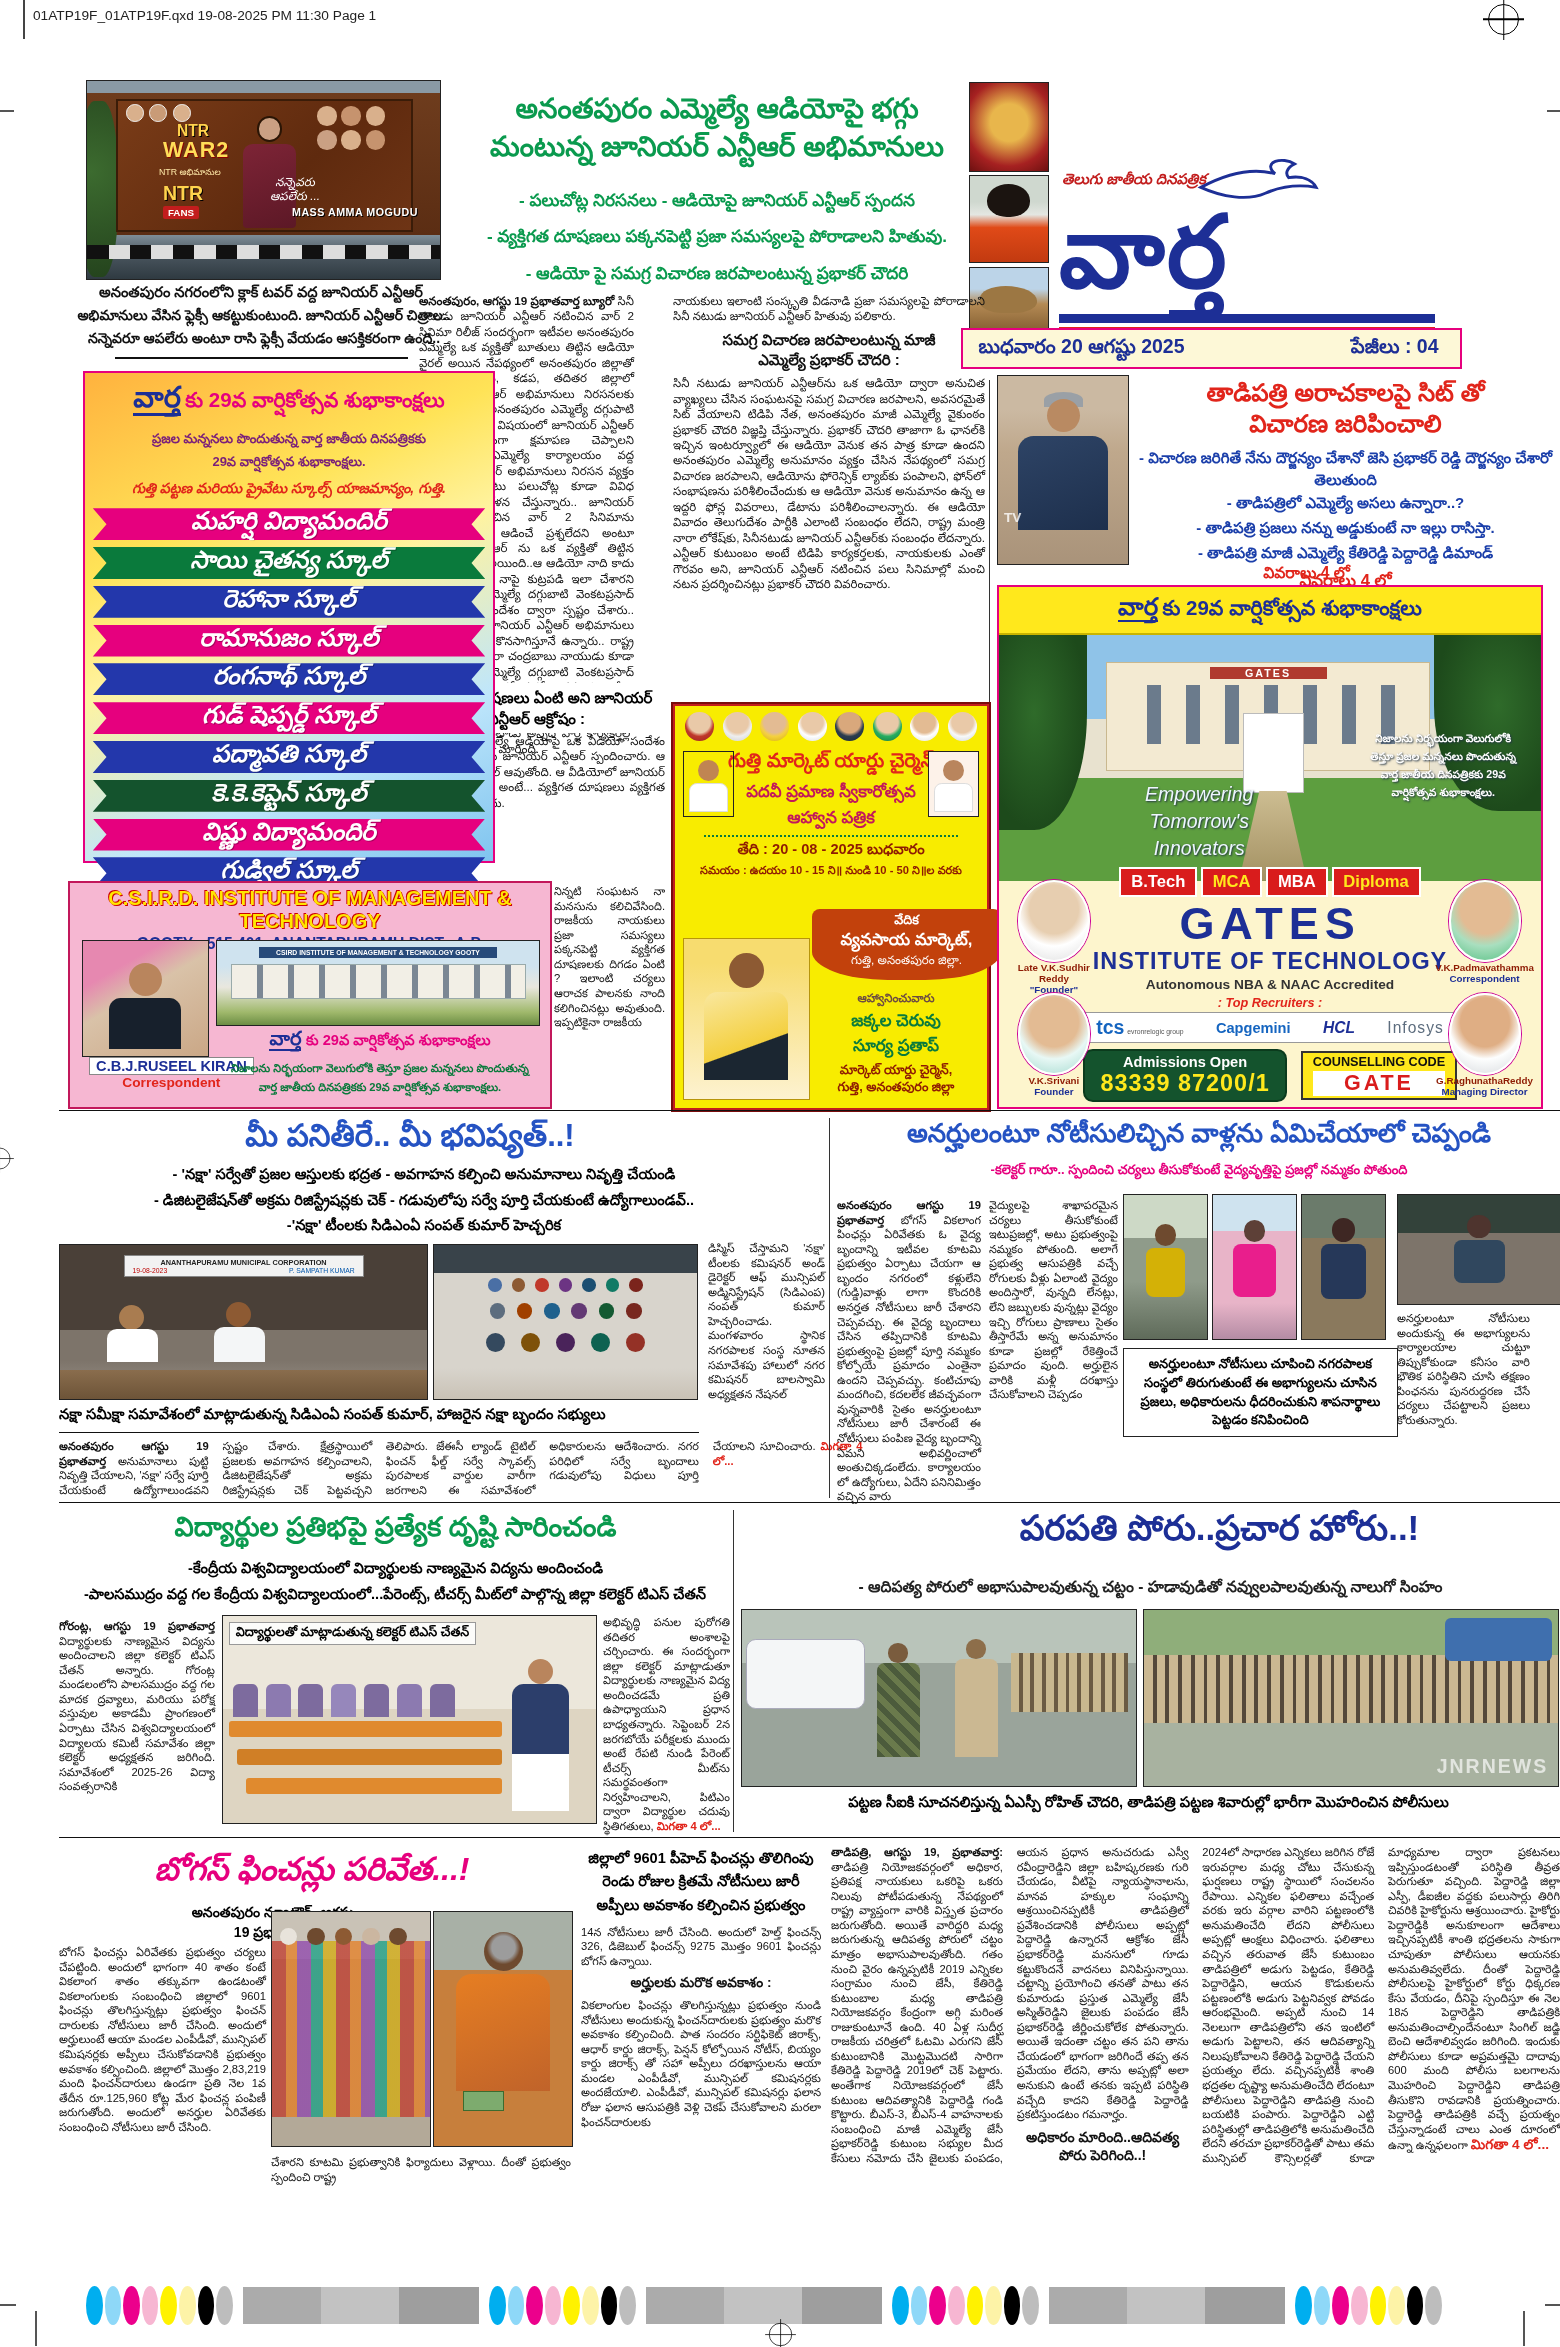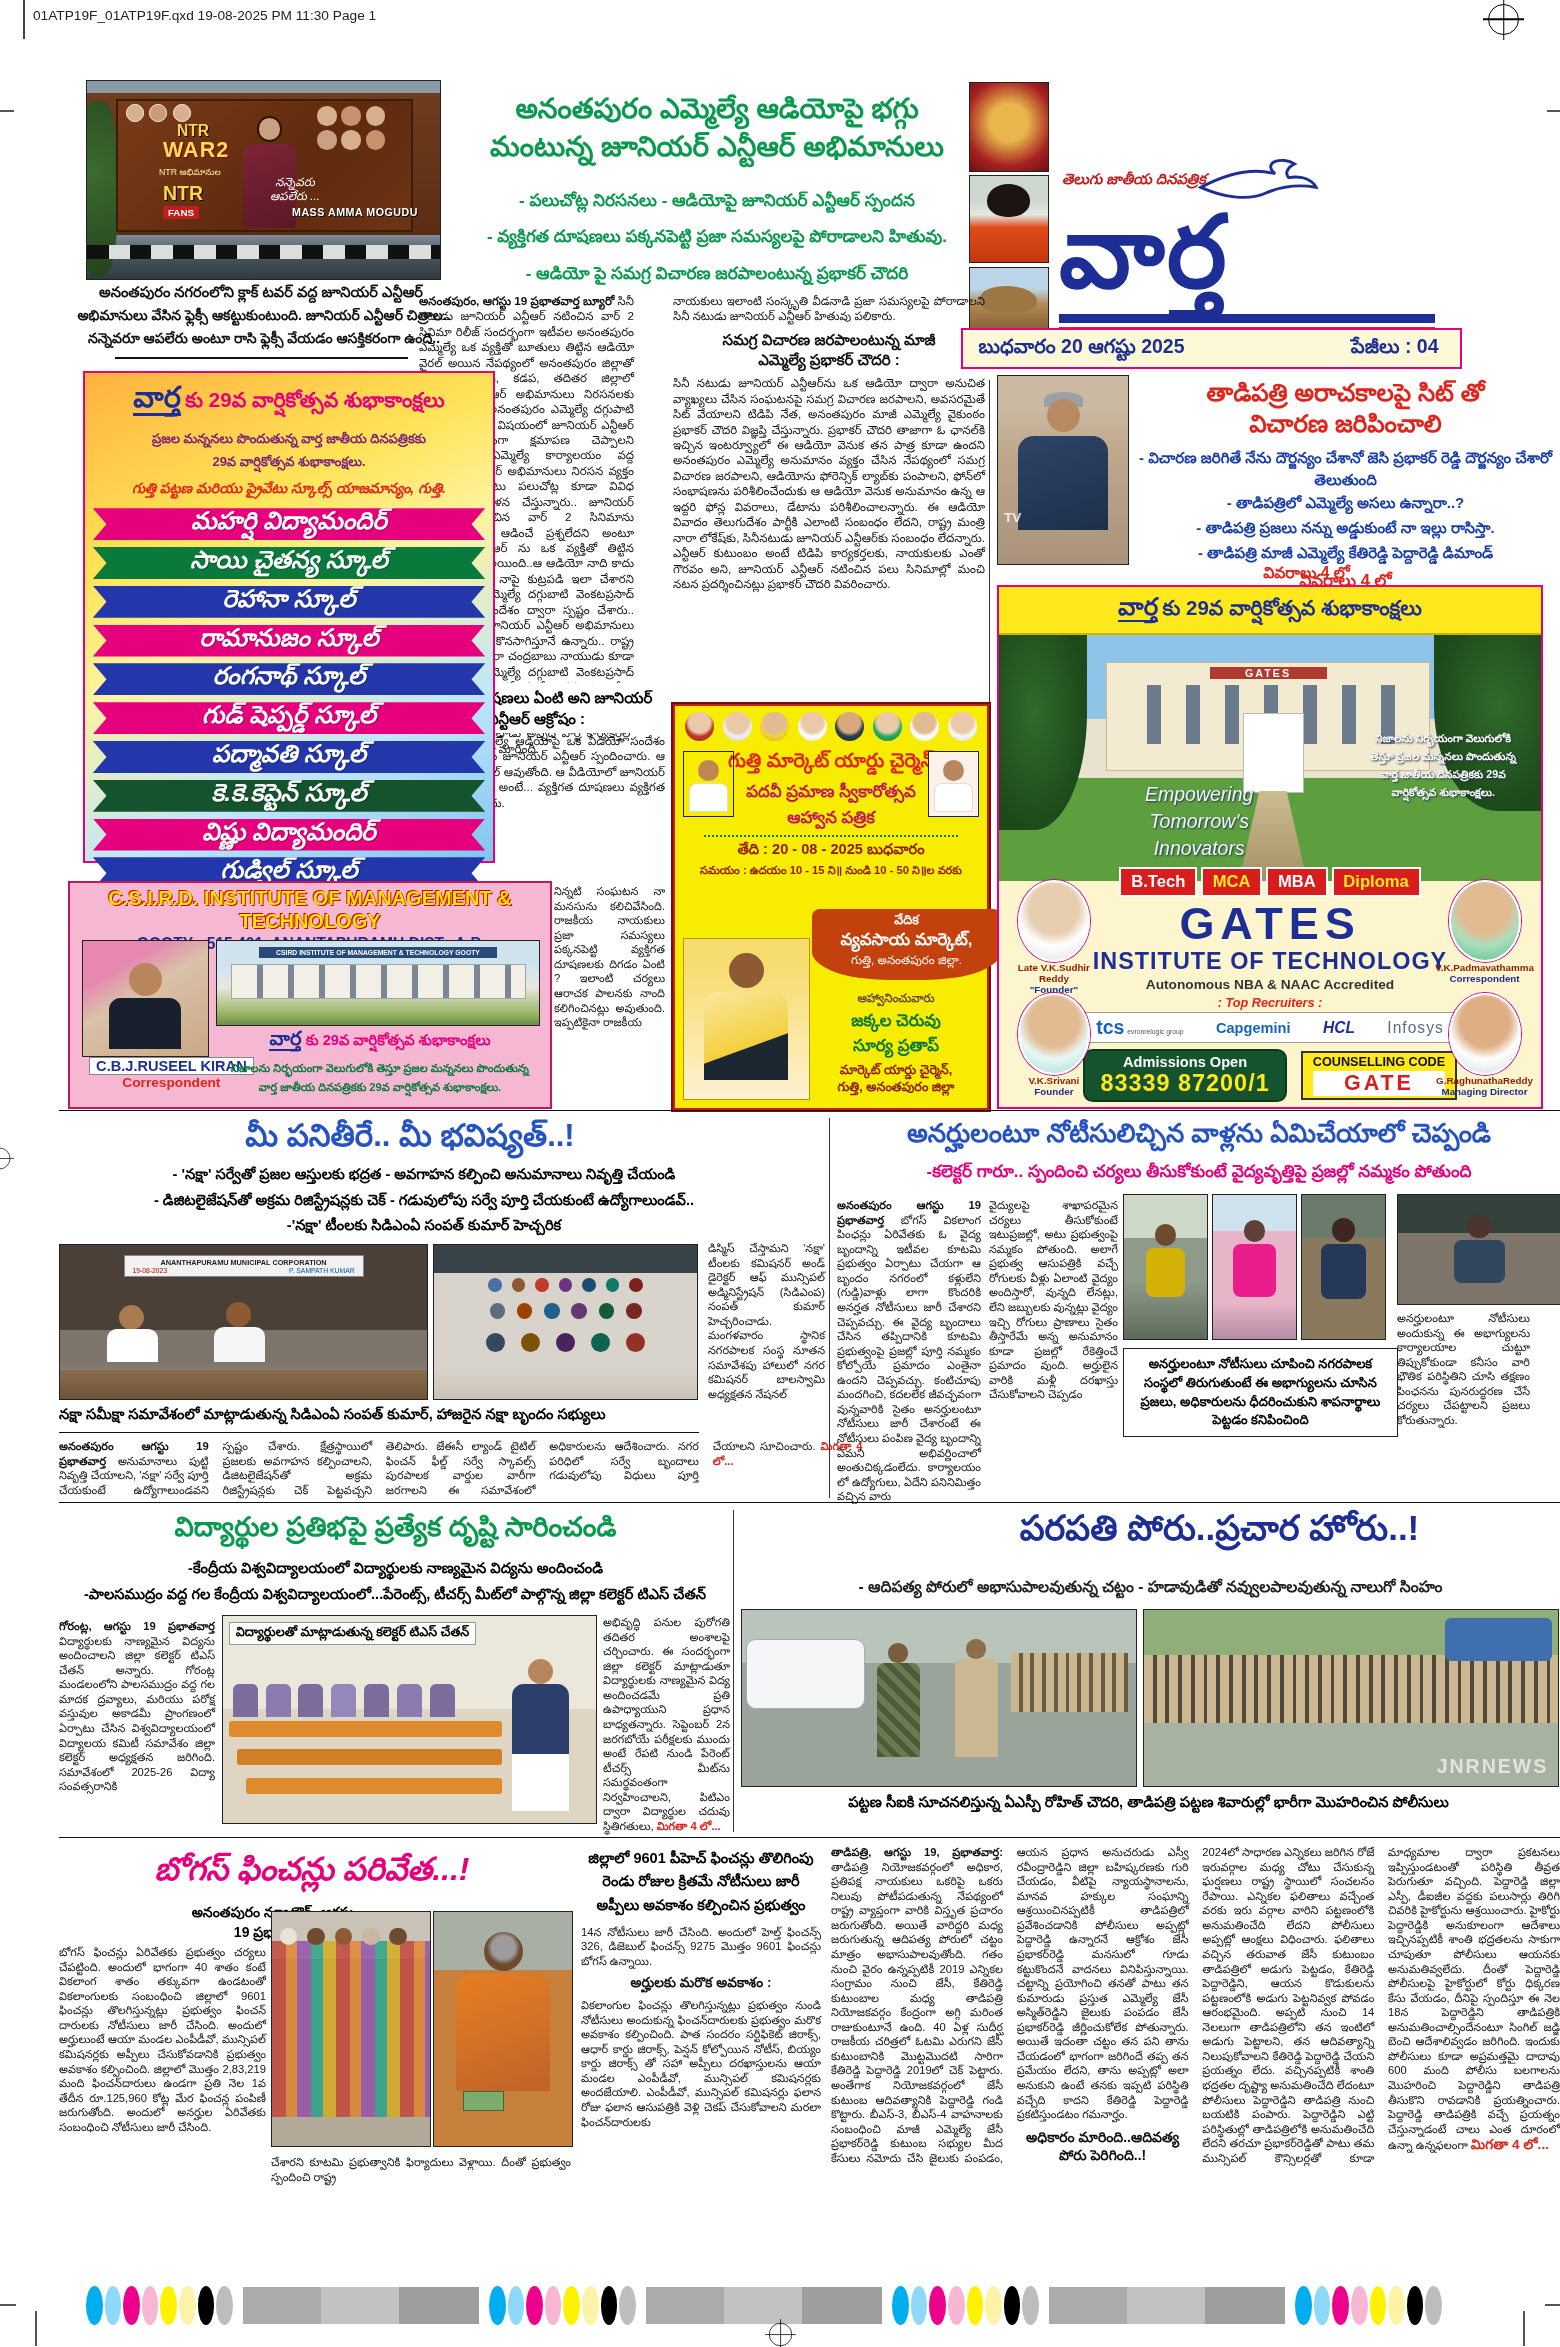--- a/index.html
+++ b/index.html
@@ -361,21 +361,21 @@
   <div class="abs b" style="left:59px;top:1406px;width:640px;font-size:14.6px;">నక్షా సమీక్షా సమావేశంలో మాట్లాడుతున్న సిడిఎంఏ సంపత్ కుమార్, హాజరైన నక్షా బృందం సభ్యులు</div>
   <div class="abs rule" style="left:59px;top:1432px;width:640px;height:1px;"></div>
   <div class="abs small-txt just" style="left:59px;top:1439px;width:640px;height:60px;column-count:4;column-gap:13.7px;">
     <span class="b">అనంతపురం ఆగస్టు 19 ప్రభాతవార్త</span>
     <span>అనుమానాలు పుట్టి నివృత్తి చేయాలని, 'నక్షా' సర్వే పూర్తి చేయకుంటే ఉద్యోగాలుండవని స్పష్టం చేశారు. క్షేత్రస్థాయిలో ప్రజలకు అవగాహన కల్పించాలని, డిజిటలైజేషన్‌తో అక్రమ రిజిస్ట్రేషన్లకు చెక్ పెట్టవచ్చని తెలిపారు. జేఈసీ ల్యాండ్ టైటిల్ ఫించన్ ఫీల్డ్ సర్వే స్కావల్స్ పురపాలక వార్డుల వారీగా జరగాలని ఈ సమావేశంలో అధికారులను ఆదేశించారు. నగర పరిధిలో సర్వే బృందాలు గడువులోపు విధులు పూర్తి చేయాలని సూచించారు.</span>
     <span class="red b">మిగతా 4 లో...</span>
   </div>
 
   <div class="abs colrule" style="left:829px;top:1118px;height:380px;"></div>
   <div class="abs ctr blue-h b" style="left:837px;top:1118px;width:724px;font-size:26px;">అనర్హులంటూ నోటీసులిచ్చిన వాళ్లను ఏమిచేయాలో చెప్పండి</div>
-  <div class="abs ctr b magenta" style="left:837px;top:1162px;width:724px;font-size:17px;">-కలెక్టర్ గారూ.. స్పందించి చర్యలు తీసుకోకుంటే వైద్యవృత్తిపై ప్రజల్లో నమ్మకం పోతుంది</div>
+  <div class="abs ctr b magenta" style="left:837px;top:1162px;width:724px;font-size:13px;">-కలెక్టర్ గారూ.. స్పందించి చర్యలు తీసుకోకుంటే వైద్యవృత్తిపై ప్రజల్లో నమ్మకం పోతుంది</div>
   <div class="abs small-txt just" style="left:837px;top:1198px;width:144px;height:300px;">
     <span class="b">అనంతపురం ఆగస్టు 19 ప్రభాతవార్త</span> <span>బోగస్ వికలాంగ పింఛన్లు ఏరివేతకు ఓ వైద్య బృందాన్ని ఇటీవల కూటమి ప్రభుత్వం ఏర్పాటు చేయగా ఆ బృందం నగరంలో కళ్లులేని (గుడ్డి)వాళ్లు లాగా కొందరికి అనర్హత నోటీసులు జారీ చేశారని చెప్పవచ్చు. ఈ వైద్య బృందాలు చేసిన తప్పిదానికి కూటమి ప్రభుత్వంపై ప్రజల్లో పూర్తి నమ్మకం కోల్పోయే ప్రమాదం ఎంతైనా ఉందని చెప్పవచ్చు. కంటిచూపు మందగించి, కదలలేక జీవచ్ఛవంగా వున్నవారికి సైతం అనర్హులంటూ నోటీసులు జారీ చేశారంటే ఈ నోటీసులు పంపిణ వైద్య బృందాన్ని ఏమని అభివర్ణించాలో అంతుచిక్కడంలేదు. కార్యాలయం లో ఉద్యోగులు, ఏదేని పనినిమిత్తం వచ్చిన వారు</span>
   </div>
   <div class="abs small-txt just" style="left:989px;top:1198px;width:129px;height:300px;">వైద్యులపై శాఖాపరమైన చర్యలు తీసుకోకుంటే ఇటుప్రజల్లో, అటు ప్రభుత్వంపై నమ్మకం పోతుంది. అలాగే ప్రభుత్వ ఆసుపత్రికి వచ్చే రోగులకు వీళ్లు ఏలాంటి వైద్యం అందిస్తారో, వున్నది లేనట్లు, లేని జబ్బులకు వున్నట్లు వైద్యం ఇచ్చి రోగులు ప్రాణాలు సైతం తీస్తారేమే అన్న అనుమానం కూడా ప్రజల్లో రేకెత్తించే ప్రమాదం వుంది. అర్హులైన వారికి మళ్లీ దరఖాస్తు చేసుకోవాలని చెప్పడం</div>
   <div class="abs" style="left:1123px;top:1194px;width:263px;height:146px;display:flex;gap:3.9px;">
     <div class="photo" style="flex:1;background:linear-gradient(180deg,#cdd9c6 0 30%,#8f9b8a 30% 60%,#5f6b5a);">
         <div style="width:21.5px;height:21.5px;background:#6e4a2f;border-radius:50%;margin:29px auto 0;"></div>
         <div style="width:39px;height:49px;background:#d4b106;border-radius:7.8px;margin:2px auto 0;"></div>
       </div>
     <div class="photo" style="flex:1;background:linear-gradient(180deg,#cfe3ef 0 25%,#e8b4c8 25% 75%,#b48ca4);">

